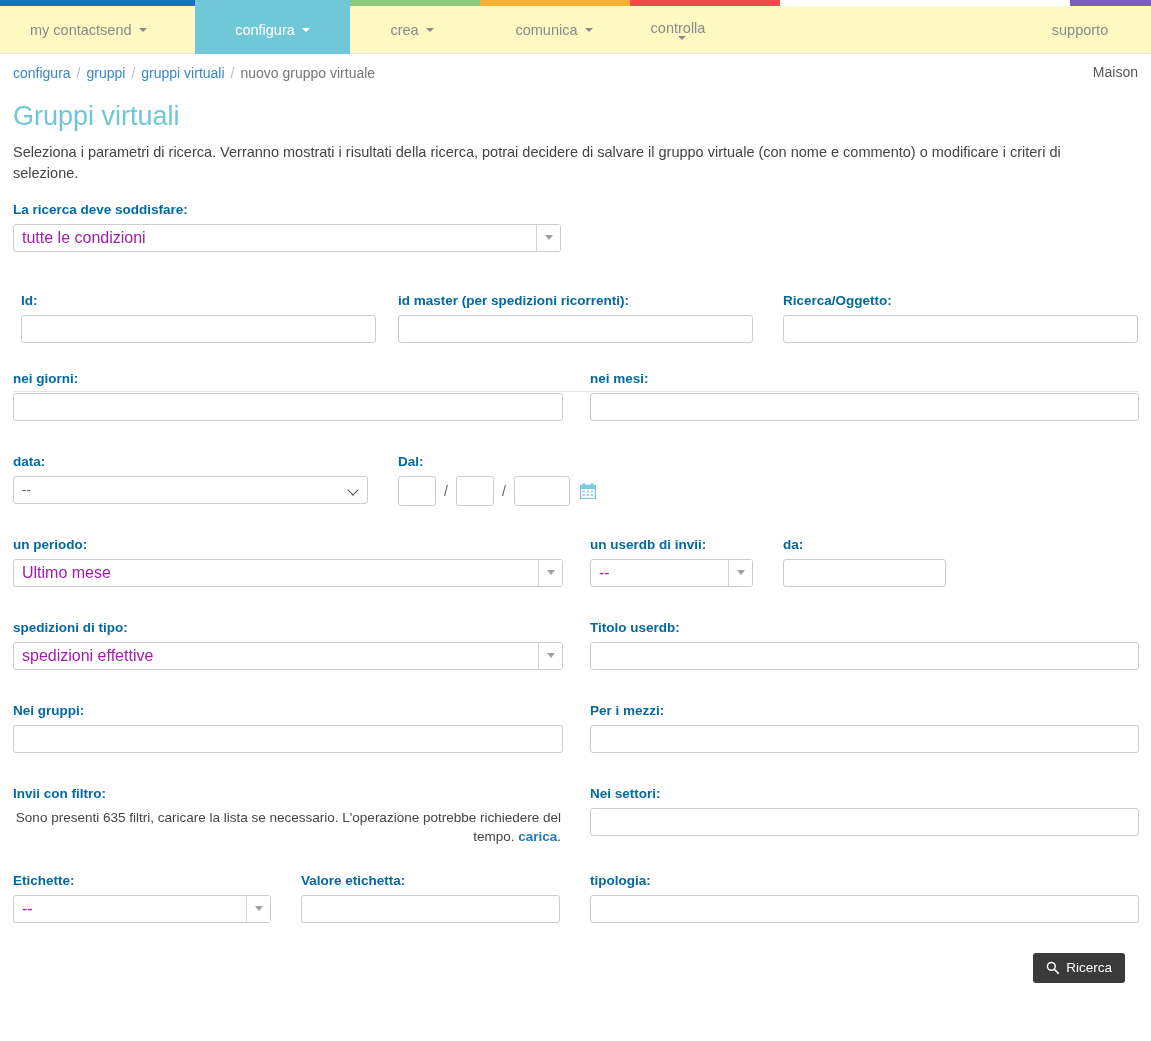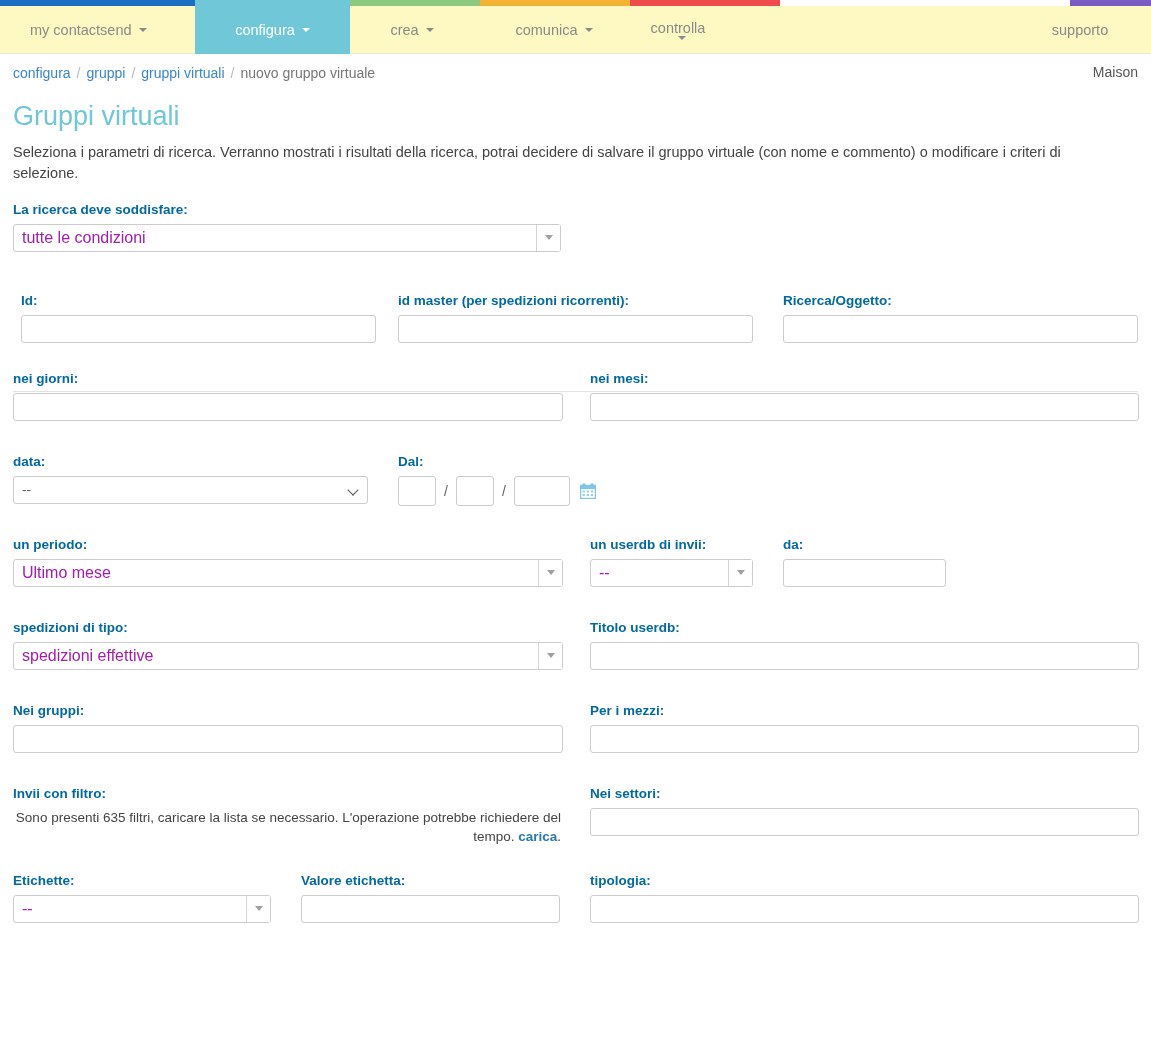--- a/index.html
+++ b/index.html
@@ -376,14 +376,23 @@
     <div class="col" style="left:288px;width:259px;">
       <label class="fld-label">Valore etichetta:</label>
       <input class="txt-input" type="text" value="" style="">
     </div>
     <div class="col" style="left:577px;width:549px;">
       <label class="fld-label">tipologia:</label>
       <input class="txt-input" type="text" value="" style="">
     </div>
   </div>
 
+  <div style="position:relative;height:46px;">
+    <button class="btn-search" style="top:10px;">
+      <svg width="13" height="13" viewBox="0 0 16 16">
+        <circle cx="6.6" cy="6.6" r="4.8" fill="none" stroke="#ffffff" stroke-width="1.8"></circle>
+        <line x1="10.2" y1="10.2" x2="15" y2="15" stroke="#ffffff" stroke-width="2" stroke-linecap="round"></line>
+      </svg>
+      <span>Ricerca</span>
+    </button>
+  </div>
 
 </div>
 
 </body></html>

